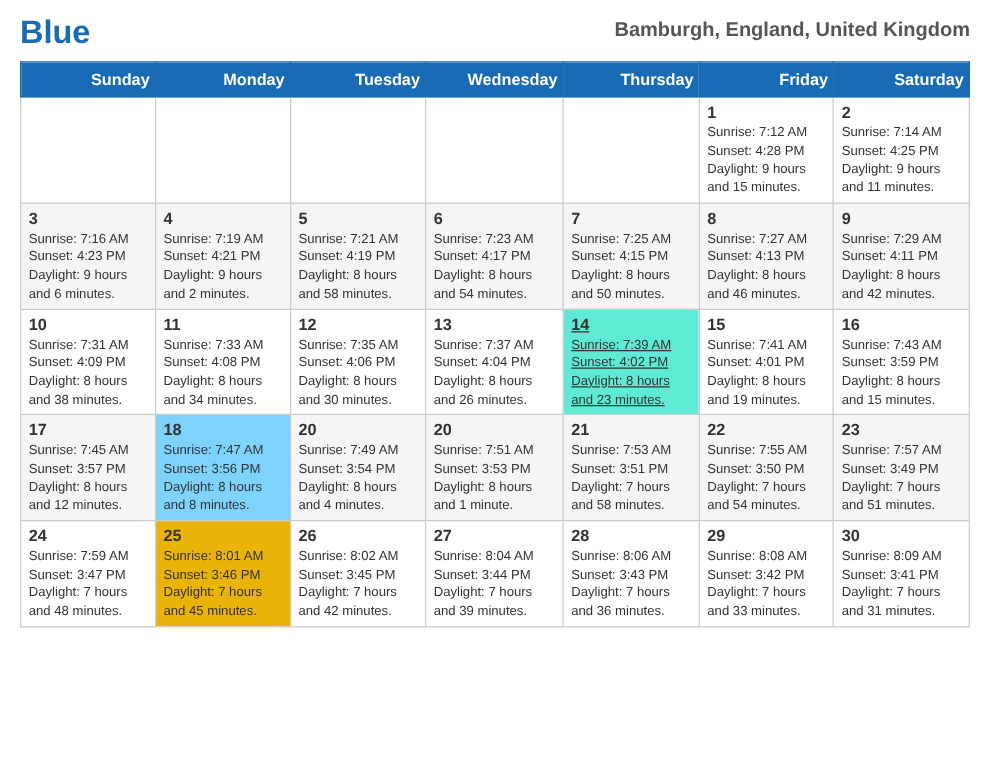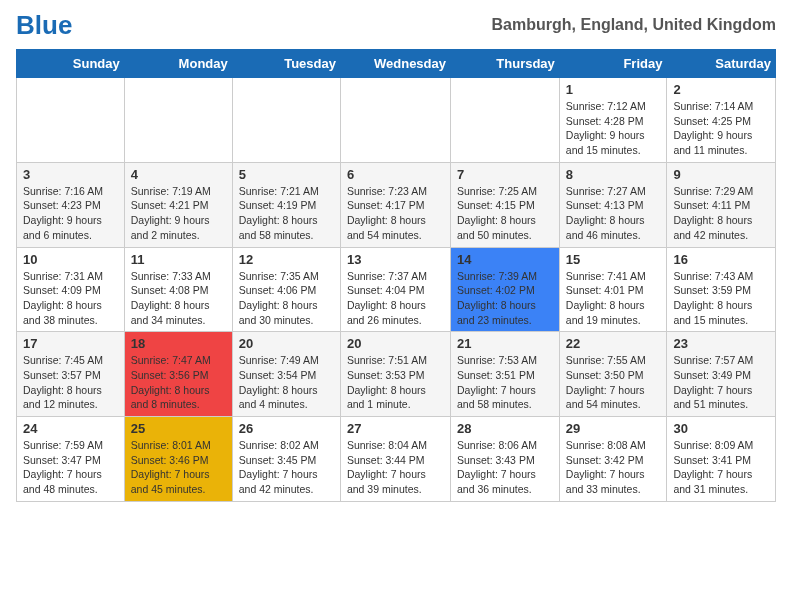--- a/index.html
+++ b/index.html
@@ -158,39 +158,39 @@
           <div class="day-info">Sunrise: 7:33 AM<br>Sunset: 4:08 PM<br>Daylight: 8 hours and 34 minutes.</div>
         </td>
         <td style="background: rgb(255, 255, 255);">
           <span class="day-number">12</span>
           <div class="day-info">Sunrise: 7:35 AM<br>Sunset: 4:06 PM<br>Daylight: 8 hours and 30 minutes.</div>
         </td>
         <td style="background: rgb(255, 255, 255);">
           <span class="day-number">13</span>
           <div class="day-info">Sunrise: 7:37 AM<br>Sunset: 4:04 PM<br>Daylight: 8 hours and 26 minutes.</div>
         </td>
-        <td style="background: #3b82f6;">
+        <td style="background: #5eead4; text-decoration: underline;">
           <span class="day-number">14</span>
           <div class="day-info">Sunrise: 7:39 AM<br>Sunset: 4:02 PM<br>Daylight: 8 hours and 23 minutes.</div>
         </td>
         <td style="background: rgb(255, 255, 255);">
           <span class="day-number">15</span>
           <div class="day-info">Sunrise: 7:41 AM<br>Sunset: 4:01 PM<br>Daylight: 8 hours and 19 minutes.</div>
         </td>
         <td style="background: rgb(255, 255, 255);">
           <span class="day-number">16</span>
           <div class="day-info">Sunrise: 7:43 AM<br>Sunset: 3:59 PM<br>Daylight: 8 hours and 15 minutes.</div>
         </td>
       </tr>
       <tr>
         <td style="background: rgb(245, 245, 245);">
           <span class="day-number">17</span>
           <div class="day-info">Sunrise: 7:45 AM<br>Sunset: 3:57 PM<br>Daylight: 8 hours and 12 minutes.</div>
         </td>
-        <td style="background: #ef4444;">
+        <td style="background: #7dd3fc;">
           <span class="day-number">18</span>
           <div class="day-info">Sunrise: 7:47 AM<br>Sunset: 3:56 PM<br>Daylight: 8 hours and 8 minutes.</div>
         </td>
         <td style="background: rgb(245, 245, 245);">
           <span class="day-number">20</span>
           <div class="day-info">Sunrise: 7:49 AM<br>Sunset: 3:54 PM<br>Daylight: 8 hours and 4 minutes.</div>
         </td>
         <td style="background: rgb(245, 245, 245);">
           <span class="day-number">20</span>
           <div class="day-info">Sunrise: 7:51 AM<br>Sunset: 3:53 PM<br>Daylight: 8 hours and 1 minute.</div>

